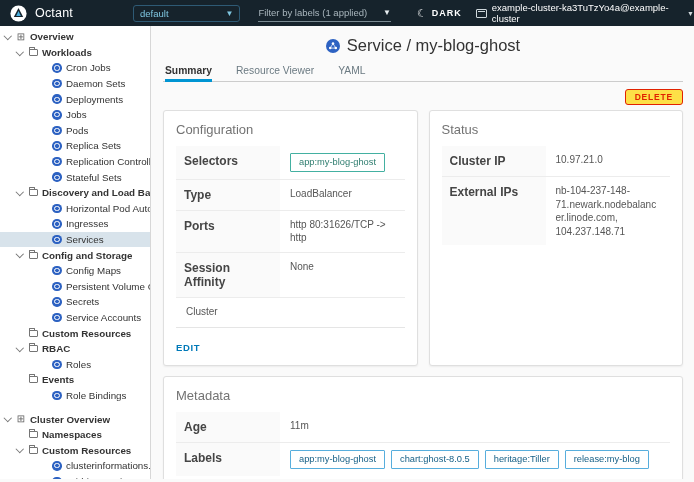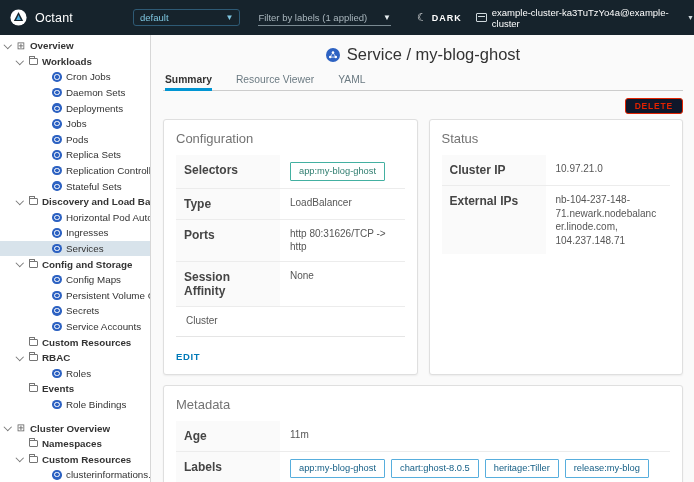--- a/index.html
+++ b/index.html
@@ -10,21 +10,21 @@
     --res-blue:#2d62c2;
     --selected-bg:#d8e3eb;
     --muted:#565656;
     --label-col:#fafafa;
   }
   *{box-sizing:border-box;margin:0;padding:0;}
   html,body{width:694px;height:482px;overflow:hidden;}
   body{font-family:"Liberation Sans",sans-serif;background:#fafafa;position:relative;}
 
   
-  .header{height:35px;background:var(--header-bg);display:flex;align-items:center;color:#fff;}
+  .header{height:26px;background:var(--header-bg);display:flex;align-items:center;color:#fff;}
   .logo{width:17px;height:17px;margin-left:10px;flex:none;}
   .app-name{font-size:12.5px;margin-left:8px;font-weight:400;letter-spacing:.2px;}
   .ns-select{margin-left:60px;width:114px;height:17px;border:1px solid #2e5a75;border-radius:3px;
     display:flex;align-items:center;padding:0 6px;color:#7fc6e0;font-size:9.5px;}
   .ns-select .caret{margin-left:auto;font-size:8px;color:#7fc6e0;}
   .filter-box{margin-left:18px;width:142px;height:17px;border-bottom:1px solid #7a8a92;
     display:flex;align-items:center;color:#a9b6bd;font-size:9.5px;}
   .filter-box .caret{margin-left:auto;color:#e8eef1;font-size:8px;}
   .theme-toggle{margin-left:26px;display:flex;align-items:center;gap:4px;font-size:9px;font-weight:bold;letter-spacing:1px;}
   .moon{font-size:11px;font-weight:400;}
@@ -59,21 +59,21 @@
 
   
   .title-row{display:flex;align-items:center;gap:7px;margin-top:4px;justify-content:center;}
   .kind-icon{width:14px;height:14px;flex:none;}
   h1{font-size:16.5px;font-weight:400;color:#333;}
   .tabs{display:flex;gap:24px;margin-top:10px;border-bottom:1px solid #ccc;padding-left:2px;}
   .tab{font-size:10.3px;color:#6b7a82;padding-bottom:5px;position:relative;cursor:pointer;}
   .tab.active{color:#333;font-weight:bold;}
   .tab.active::after{content:'';position:absolute;left:0;right:0;bottom:-1px;height:3px;background:var(--tab-underline);}
   .actions-row{display:flex;justify-content:flex-end;margin-top:7px;height:16px;}
-  .delete-btn{border:1px solid var(--danger);color:var(--danger);background:#0f172a;font-size:8.5px;font-weight:bold;
+  .delete-btn{border:1px solid var(--danger);color:var(--danger);background:#fde047;font-size:8.5px;font-weight:bold;
     letter-spacing:.8px;padding:2px 9px;border-radius:3px;cursor:pointer;font-family:inherit;}
 
   
   .card{background:#fff;border:1px solid #dfdfdf;border-radius:3px;box-shadow:0 1px 2px rgba(0,0,0,.06);
     padding:11px 12px 10px;}
   .card h2{font-size:13px;font-weight:400;color:#737373;margin-bottom:9px;}
   .cards-row{display:flex;gap:11px;margin-top:5px;align-items:stretch;}
   .cards-row .card{flex:1;}
   .prop-row{display:flex;border-bottom:1px solid #ececec;}
   .prop-row:last-child{border-bottom:none;}

